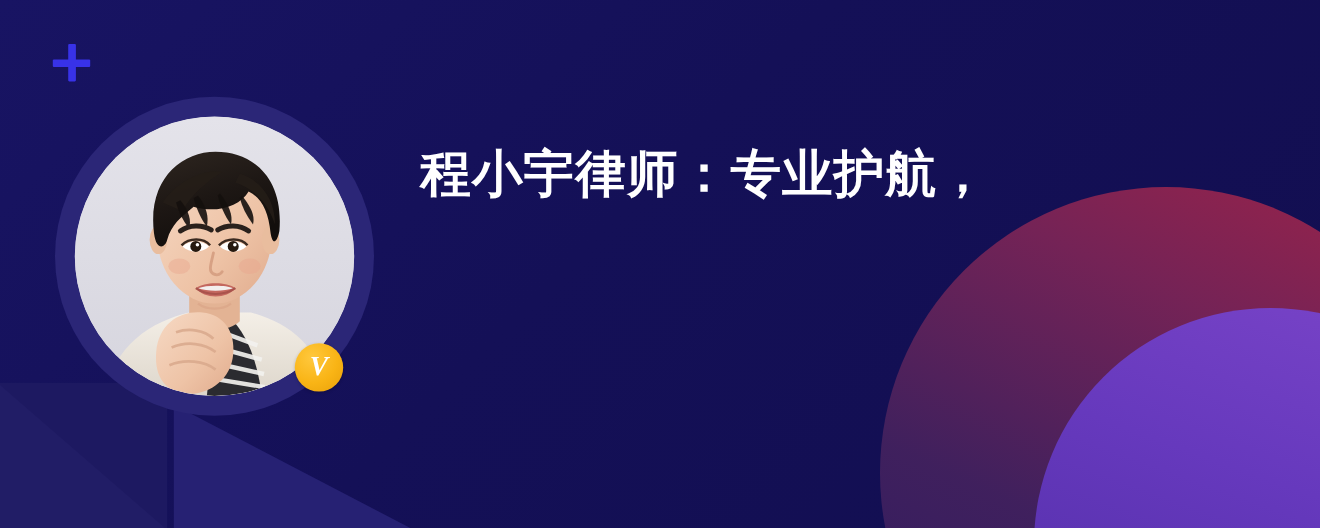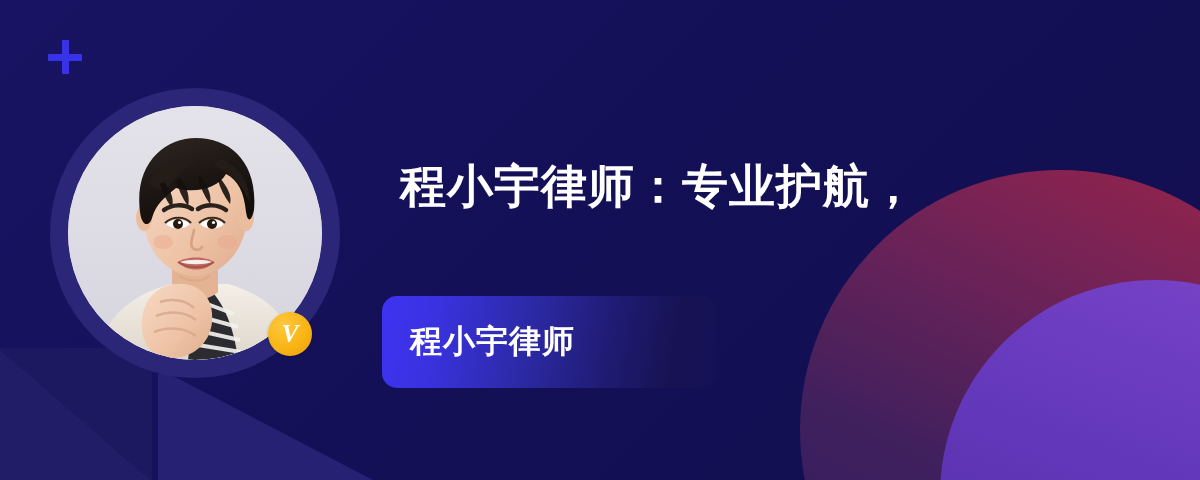--- a/index.html
+++ b/index.html
@@ -141,24 +141,23 @@
     font-weight: bold;
     font-style: italic;
     line-height: 1;
     font-family: "Liberation Serif", "DejaVu Serif", serif;
     transform: translateY(-1px);
   }
 
   
   .content {
     position: absolute;
-    left: 400px;
+    left: 382px;
     top: 124px;
     width: 760px;
-    margin-top: 28px;
   }
   .headline {
     margin: 0;
     color: #ffffff;
     font-size: 46px;
     font-weight: bold;
     line-height: 68px;
     letter-spacing: 1px;
     white-space: nowrap;
   }
@@ -289,15 +288,14 @@
     </div>
     <div class="verified-badge">
       <span>V</span>
     </div>
   </div>
 
   <div class="content">
     <h1 class="headline">程小宇律师：专业护航，</h1>
   </div>
 
-  <button class="name-button">程小宇律师</button>
 
 </div>
 
 </body></html>

